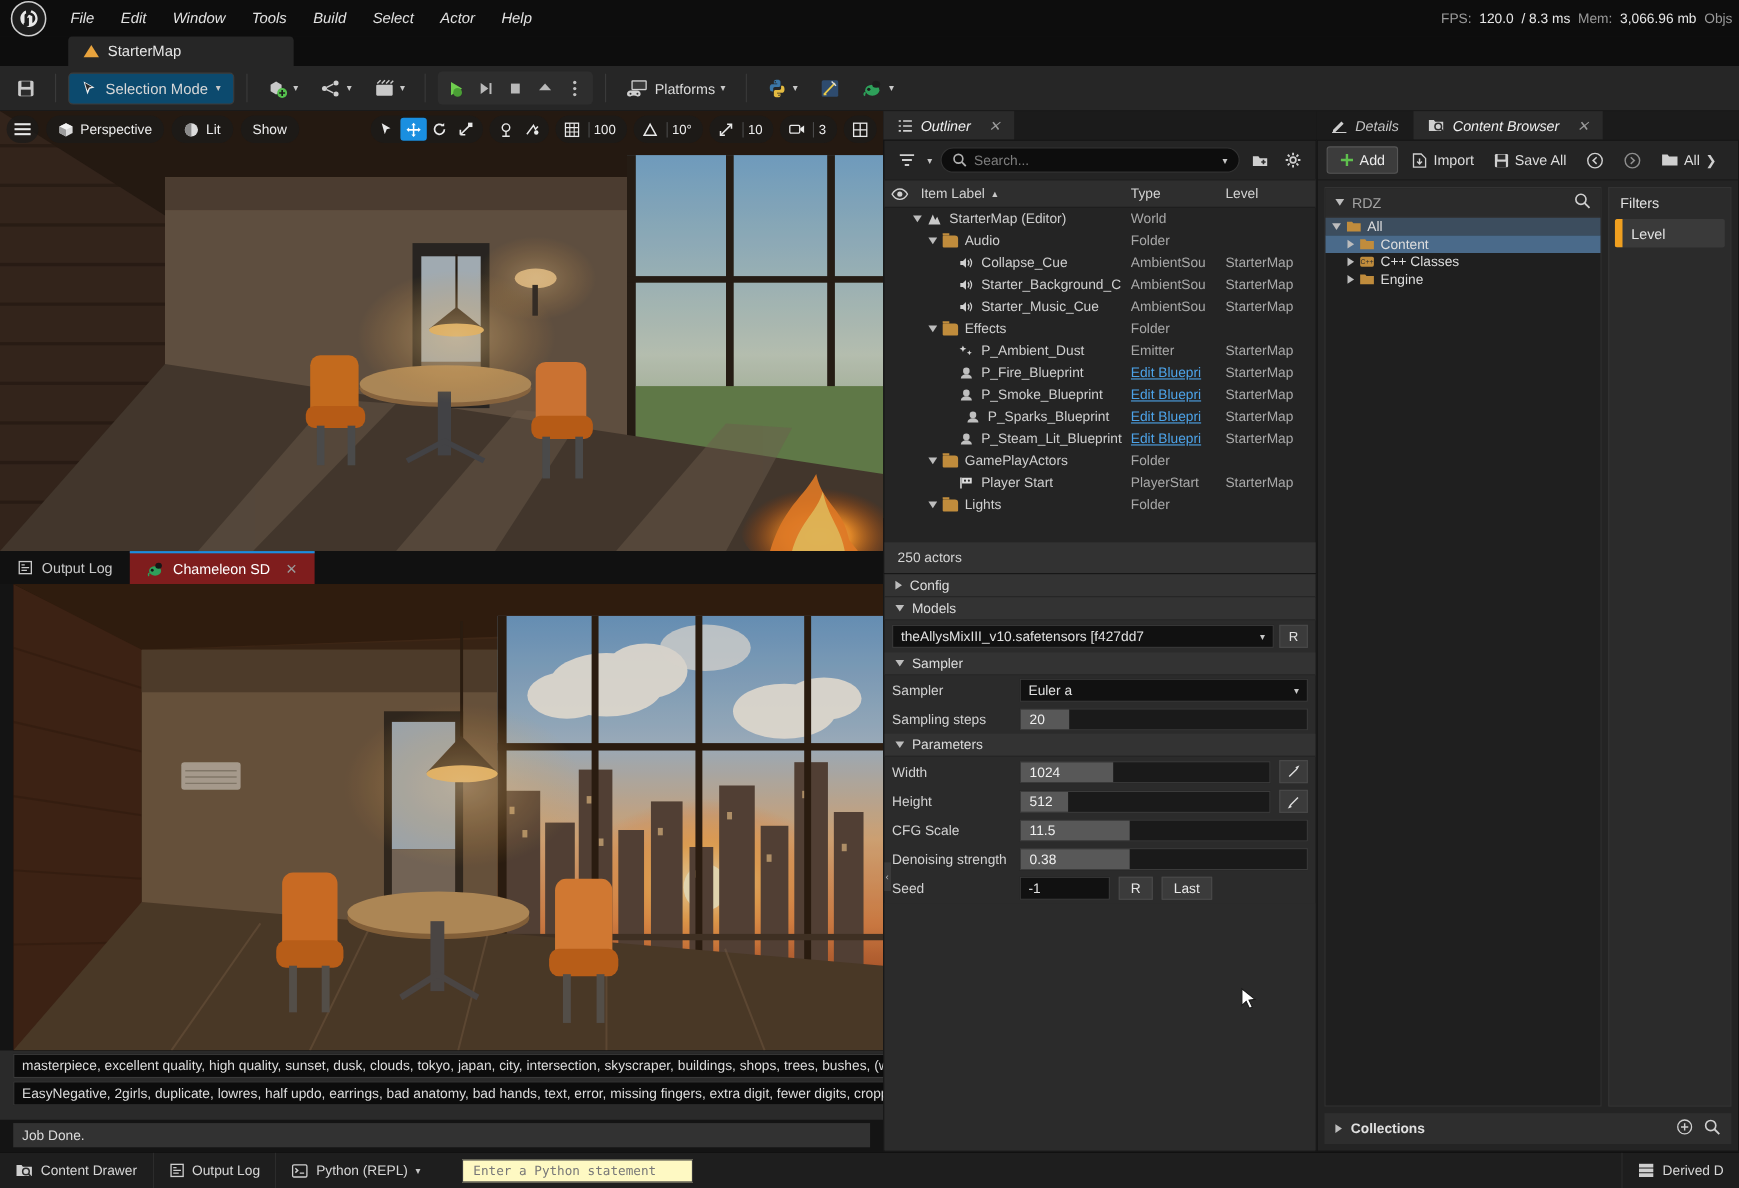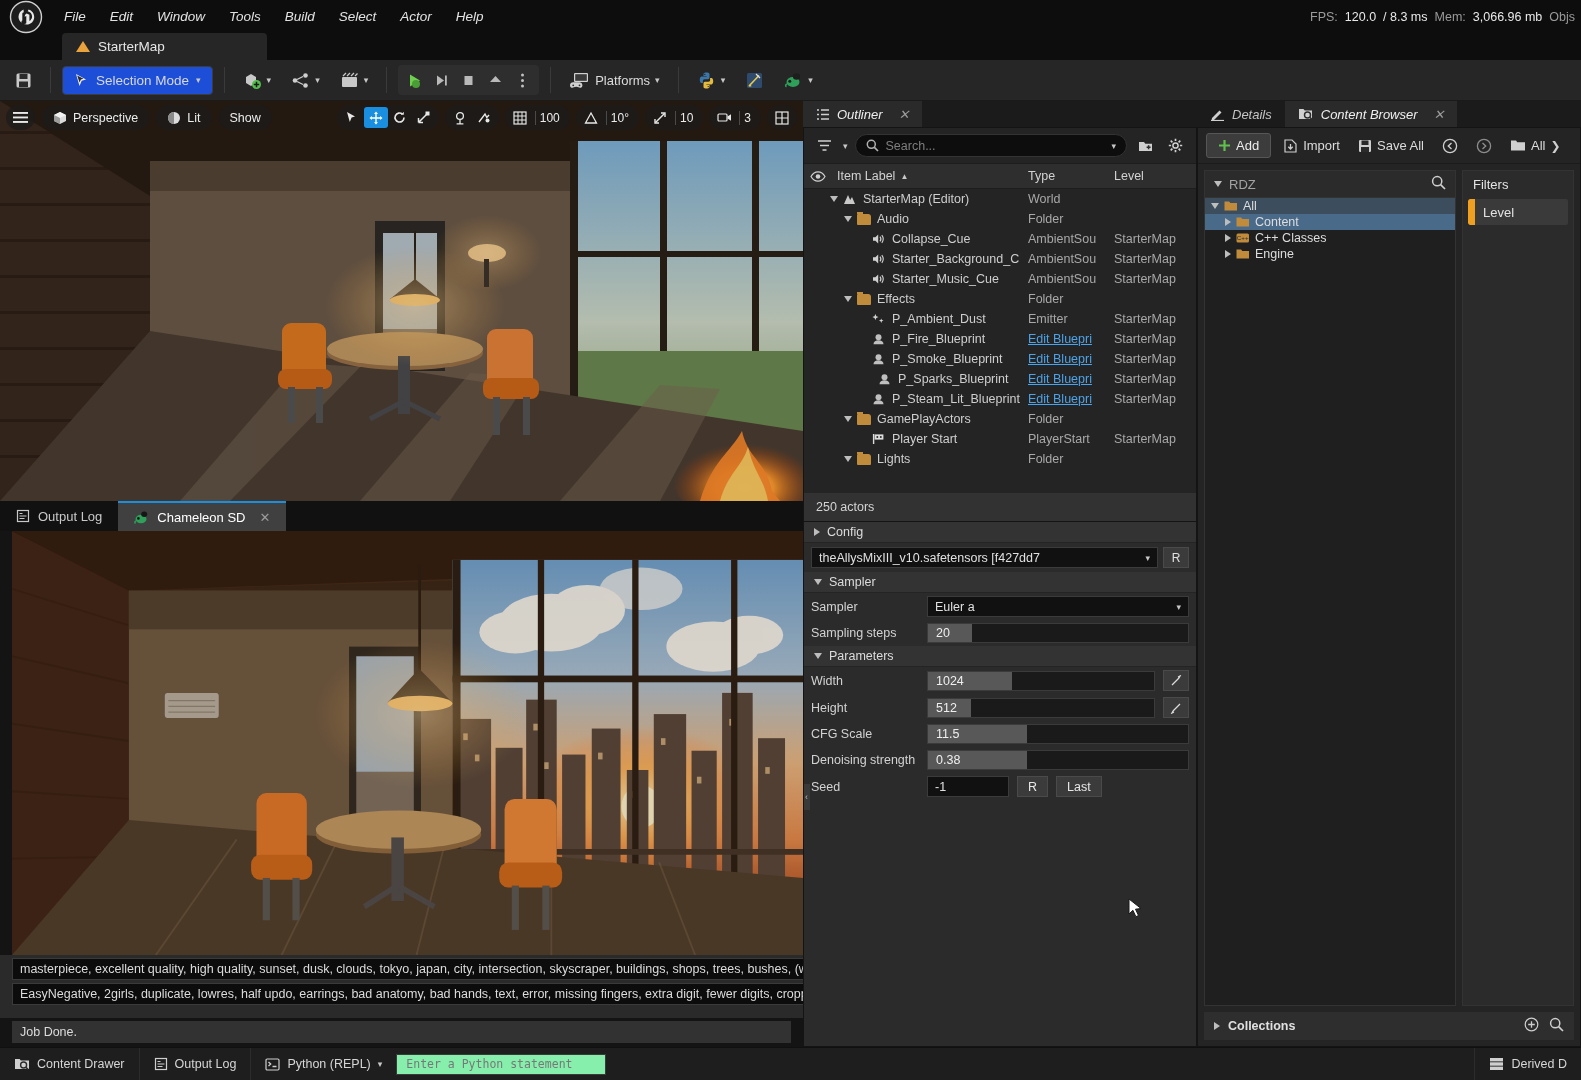--- a/index.html
+++ b/index.html
@@ -24,21 +24,21 @@
   
   .tabstrip{ height:27px; background:#0d0d0d; display:flex; align-items:flex-end; padding-left:62px; flex:none; }
   .tab-level{ height:27px; min-width:205px; background:#262626; border-top-left-radius:4px; border-top-right-radius:4px;
      display:flex; align-items:center; gap:8px; padding:0 14px; font-size:13.5px; color:#e6e6e6; }
   .tab-level .tri{ width:0;height:0;border-left:7px solid transparent;border-right:7px solid transparent;border-bottom:11px solid #e8a33d; }
 
   
   .toolbar{ height:41px; background:#262626; display:flex; align-items:center; padding:0 8px; gap:6px; flex:none; border-bottom:1px solid #1a1a1a;}
   .tb-sep{ width:1px; height:26px; background:#3a3a3a; margin:0 5px; }
   .tb-btn{ height:30px; display:flex; align-items:center; gap:5px; padding:0 7px; border-radius:3px; color:#dcdcdc; cursor:default; }
-  .sel-mode{ background:#1d4ed8; border:1px solid #3c3c3c; border-radius:4px; height:29px; padding:0 11px;
+  .sel-mode{ background:#0c4a6e; border:1px solid #3c3c3c; border-radius:4px; height:29px; padding:0 11px;
      display:flex; align-items:center; gap:7px; font-size:13.5px; }
   .play-group{ background:#2e2e2e; border-radius:4px; height:30px; display:flex; align-items:center; padding:0 3px; }
   .pg-btn{ width:27px; height:27px; display:flex; align-items:center; justify-content:center; border-radius:3px; }
   .caret{ font-size:9px; color:#c8c8c8; }
 
   
   .body{ flex:1; display:flex; min-height:0; background:#1b1b1b; }
   .leftcol{ width:803px; display:flex; flex-direction:column; min-width:0; }
   .midcol{ width:394px; display:flex; flex-direction:column; min-width:0; background:#1b1b1b;}
   .rightcol{ flex:1; display:flex; flex-direction:column; min-width:0; background:#1b1b1b;}
@@ -55,21 +55,21 @@
   .vp-ib{ width:24px; height:21px; display:flex; align-items:center; justify-content:center; border-radius:3px; color:#e4e4e4; }
   .vp-ib.active{ background:#1a8fe0; }
   .vp-num{ font-size:12px; color:#ececec; padding:0 7px 0 4px; border-left:1px solid #4a4a4a; margin-left:3px; line-height:14px;}
 
   
   .scene{ position:absolute; inset:0; }
 
   
   .logtabs{ height:30px; background:#111; display:flex; align-items:flex-end; flex:none; }
   .logtab{ height:30px; display:flex; align-items:center; gap:8px; padding:0 16px; font-size:13px; color:#c9c9c9; }
-  .logtab.active{ background:#404040; color:#fff; border-top:2px solid #1a8fe0; }
+  .logtab.active{ background:#7f1d1d; color:#fff; border-top:2px solid #1a8fe0; }
   .logtab .x{ color:#9b9b9b; font-size:13px; margin-left:6px; }
 
   
   .sdwrap{ flex:1; position:relative; background:#141414; min-height:0; display:flex; flex-direction:column; }
   .sdimg{ flex:1; position:relative; overflow:hidden; margin:0 0 0 12px; }
 
   
   .promptarea{ height:63px; background:#2a2a2a; display:flex; flex:none; padding:3px 0 0 0; }
   .prompt-fields{ flex:1; display:flex; flex-direction:column; gap:3px; padding:0 3px 0 12px;}
   .pf{ height:22px; background:#0c0c0c; border:1px solid #3a3a3a; display:flex; align-items:center;
@@ -147,22 +147,22 @@
      padding-left:0; font-size:13px; color:#e2e2e2; border-radius:2px; overflow:hidden;}
   .filter-chip .bar{ width:7px; height:26px; background:#f0a020; border-radius:2px 0 0 2px; }
   .collections{ height:28px; margin:0 6px 6px 6px; background:#2e2e2e; display:flex; align-items:center;
      gap:8px; padding:0 10px; font-size:12.5px; color:#e0e0e0; flex:none; }
   .collections .sp{ margin-left:auto; display:flex; gap:10px; }
 
   
   .statusbar{ height:33px; background:#1e1e1e; display:flex; align-items:center; border-top:1px solid #101010; flex:none; }
   .sb-btn{ height:33px; display:flex; align-items:center; gap:7px; padding:0 14px; font-size:12.5px; color:#d6d6d6;
      border-right:1px solid #2c2c2c; }
-  .pyinput{ height:21px; width:210px; background:#86efac; border:1px solid #3a3a3a; display:flex; align-items:center;
-     padding:0 9px; font-family:"DejaVu Sans Mono", monospace; font-size:11.5px; color:#787878; margin-left:0;}
+  .pyinput{ height:21px; width:210px; background:#fef9c3; border:1px solid #3a3a3a; display:flex; align-items:center;
+     padding:0 9px; font-family:"DejaVu Sans Mono", monospace; font-size:11.5px; color:#787878; margin-left:24px;}
   .sb-right{ margin-left:auto; display:flex; align-items:center; height:33px; }
 
   
   .cursor{ position:absolute; left:1128px; top:898px; z-index:50; pointer-events:none; }
   .mini-collapse{ position:absolute; left:-1px; top:50%; width:7px; height:26px; background:#3a3a3a;
      display:flex; align-items:center; justify-content:center; font-size:9px; color:#bbb; }
 </style>
 </head>
 <body>
 
@@ -948,20 +948,24 @@
       </div>
 
       <div class="sdparams" style="position:relative;">
         <div class="mini-collapse">‹</div>
 
         <div class="sec">
           <span class="arrow-r"></span>
           <span>Config</span>
         </div>
 
+        <div class="sec">
+          <span class="arrow-d"></span>
+          <span>Models</span>
+        </div>
         <div class="modelrow">
           <div class="pfield dd">
             <span>theAllysMixIII_v10.safetensors [f427dd7</span>
             <span class="caret">▾</span>
           </div>
           <div class="minibtn">R</div>
         </div>
 
         <div class="sec">
           <span class="arrow-d"></span>

